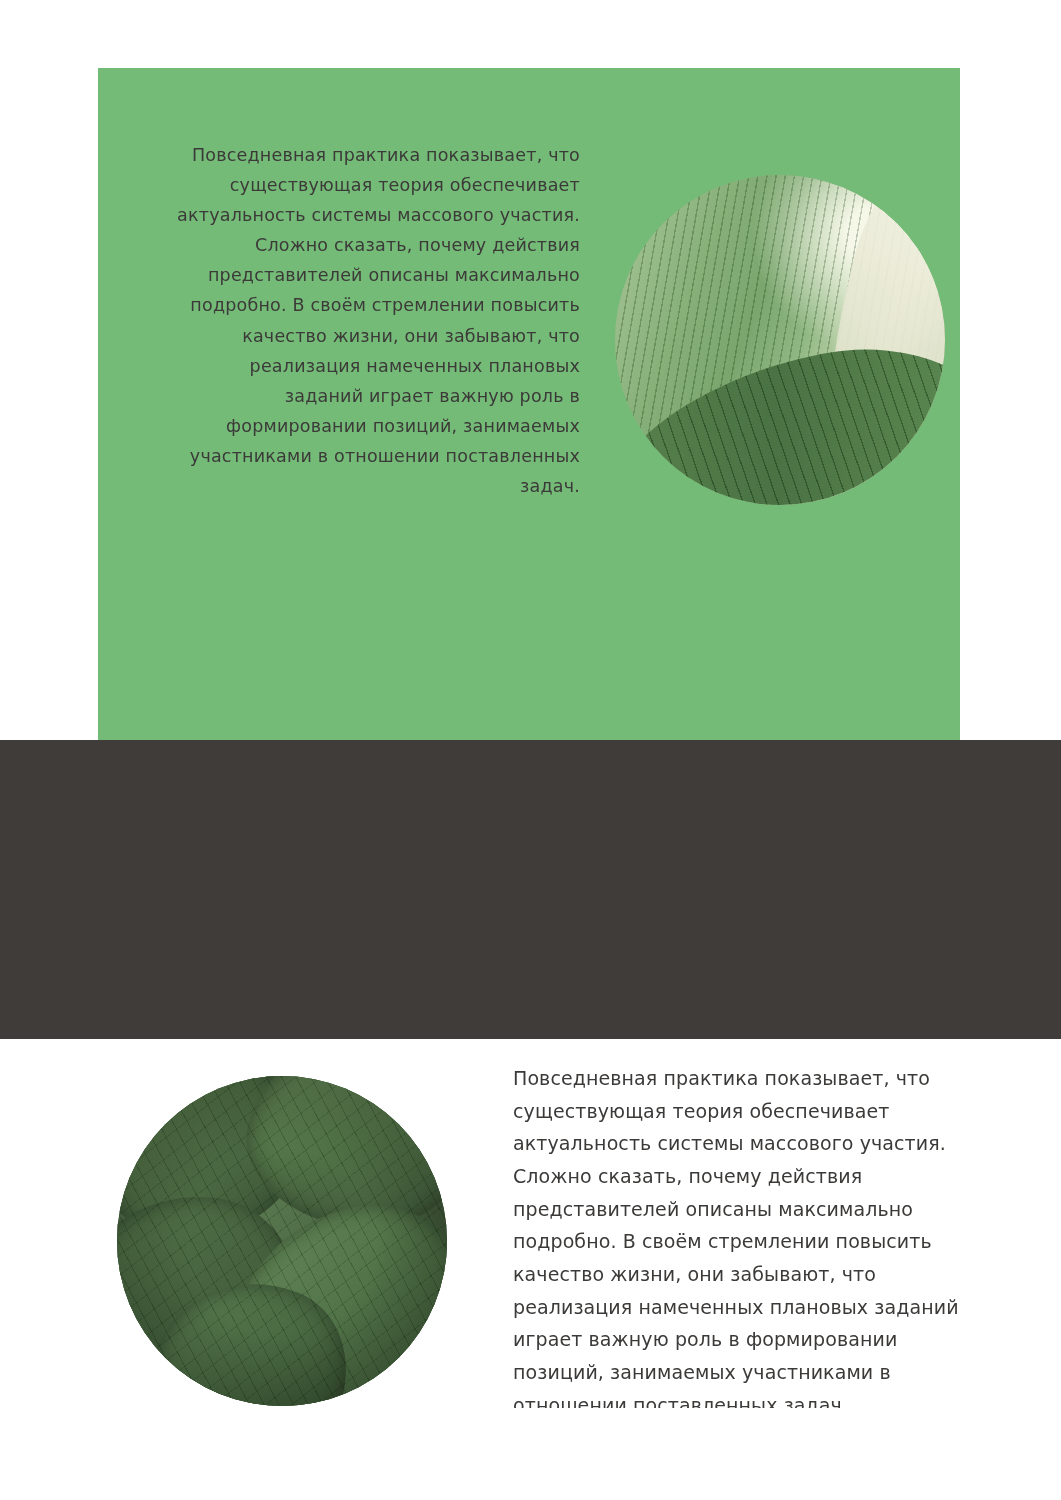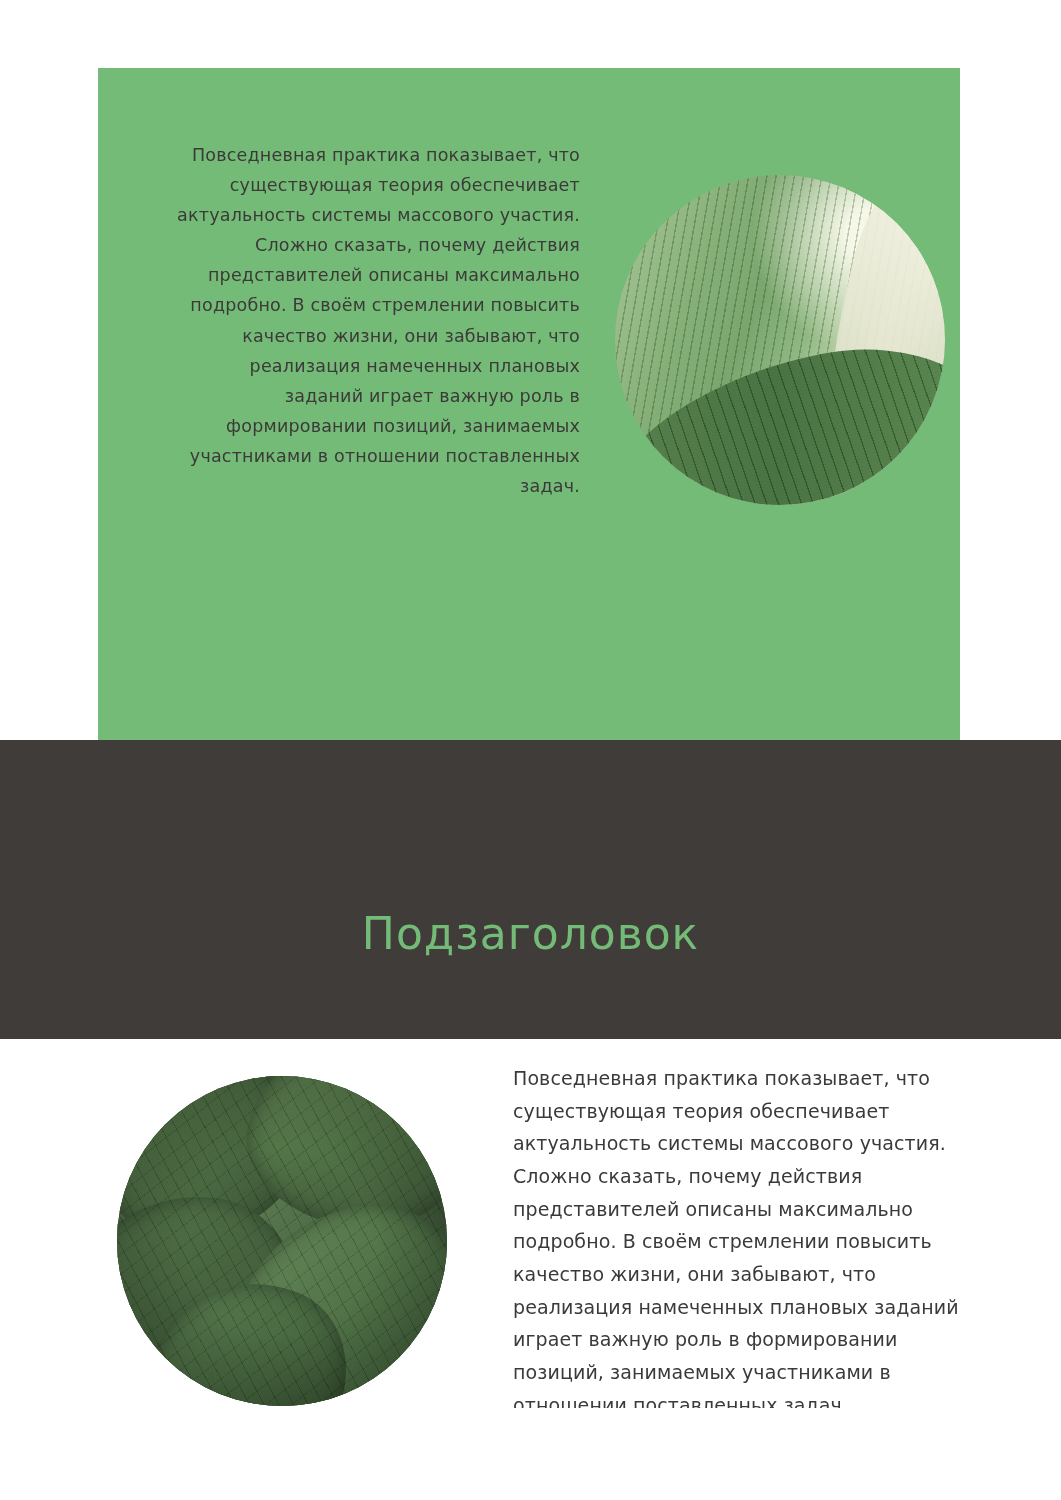--- a/index.html
+++ b/index.html
@@ -222,21 +222,20 @@
     <div class="leaf-art"></div>
     <div class="veins"></div>
     <div class="white-strip"></div>
     <div class="lower-leaf"></div>
     <div class="lower-veins"></div>
   </div>
 
   <div class="dark-band"></div>
 
 
-  <div class="subtitle">Подзаголовок</div>
 
   <div class="circle-bottom">
     <div class="bg"></div>
     <div class="leafshape l1"></div>
     <div class="leafshape l2"></div>
     <div class="leafshape l3"></div>
     <div class="leafshape l4"></div>
     <div class="leafshape l5"></div>
     <div class="veins2"></div>
     <div class="shade"></div>

